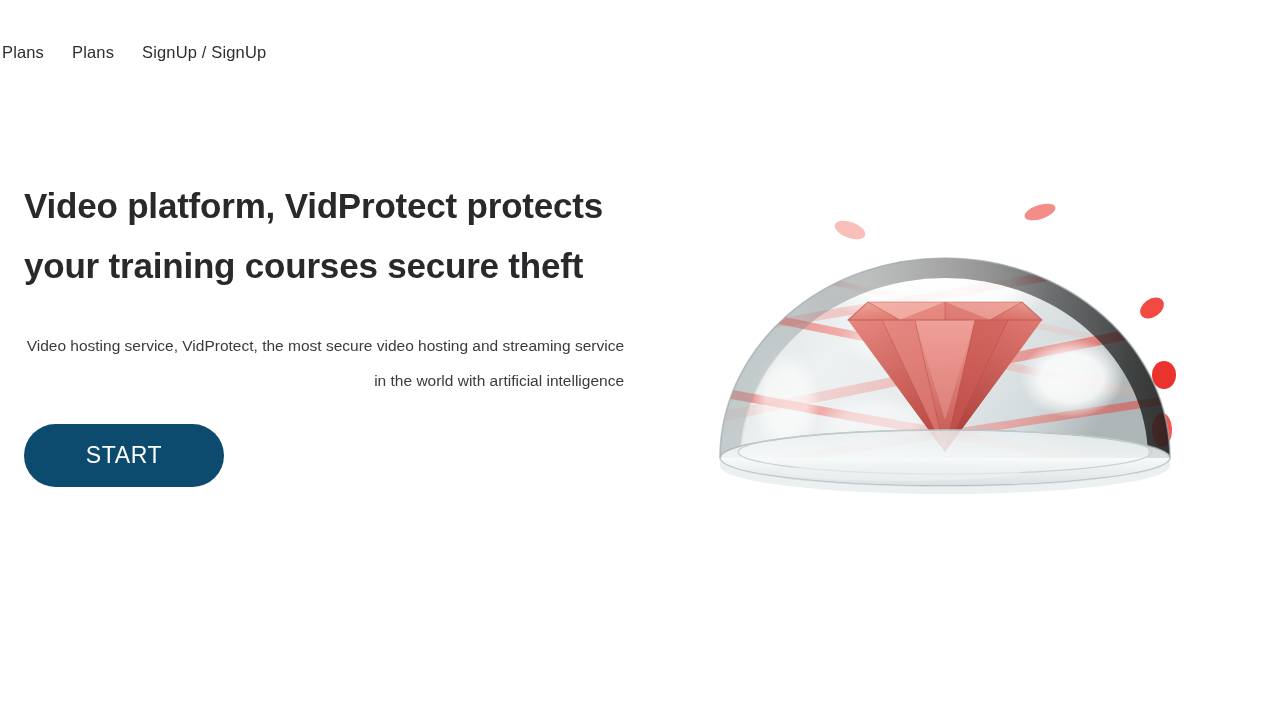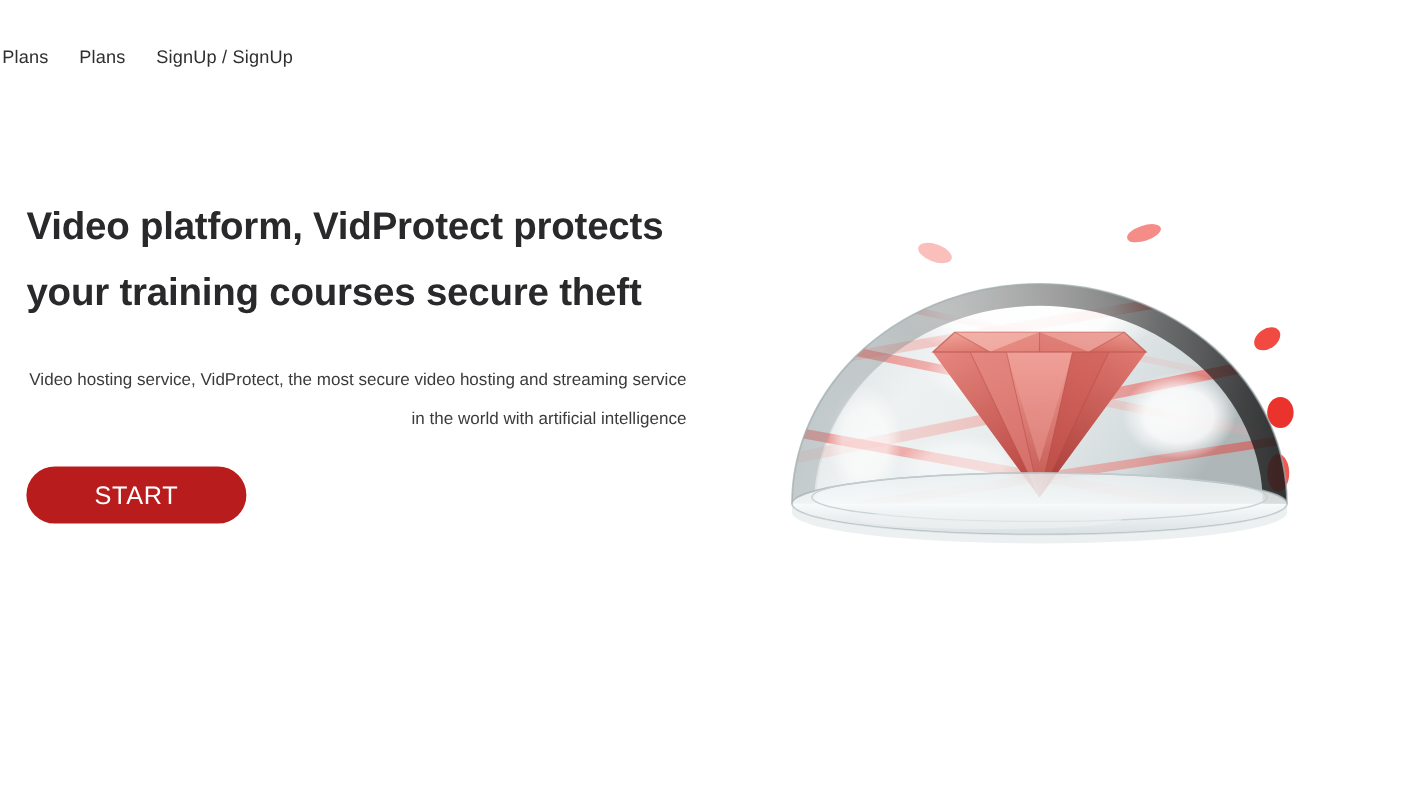--- a/index.html
+++ b/index.html
@@ -30,22 +30,22 @@
     font-size:35px; font-weight:bold; color:#29292b;
     line-height:60px; letter-spacing:-.2px; max-width:600px;
   }
   .subtitle {
     margin-top:32px; font-size:15.5px; color:#3b3b3b;
     line-height:35px; max-width:600px; font-weight:400;text-align:right;
   }
   .cta-wrap { margin-top:26px; }
   .cta-button {
     display:inline-flex; align-items:center; justify-content:center;
-    width:200px; height:52px; border:none; border-radius:40px;
-    background:#b91c1c; color:#fff; font-size:23px;
+    width:200px; height:63px; border:none; border-radius:40px;
+    background:#0c4a6e; color:#fff; font-size:23px;
     font-family:"Liberation Sans", sans-serif;
     letter-spacing:.6px; cursor:pointer;
   }
 
   
   .hero-image {
     position:absolute; left:700px; top:190px; width:490px; height:320px;
   }
   .hero-image svg { display:block; width:100%; height:100%; }
 </style>

